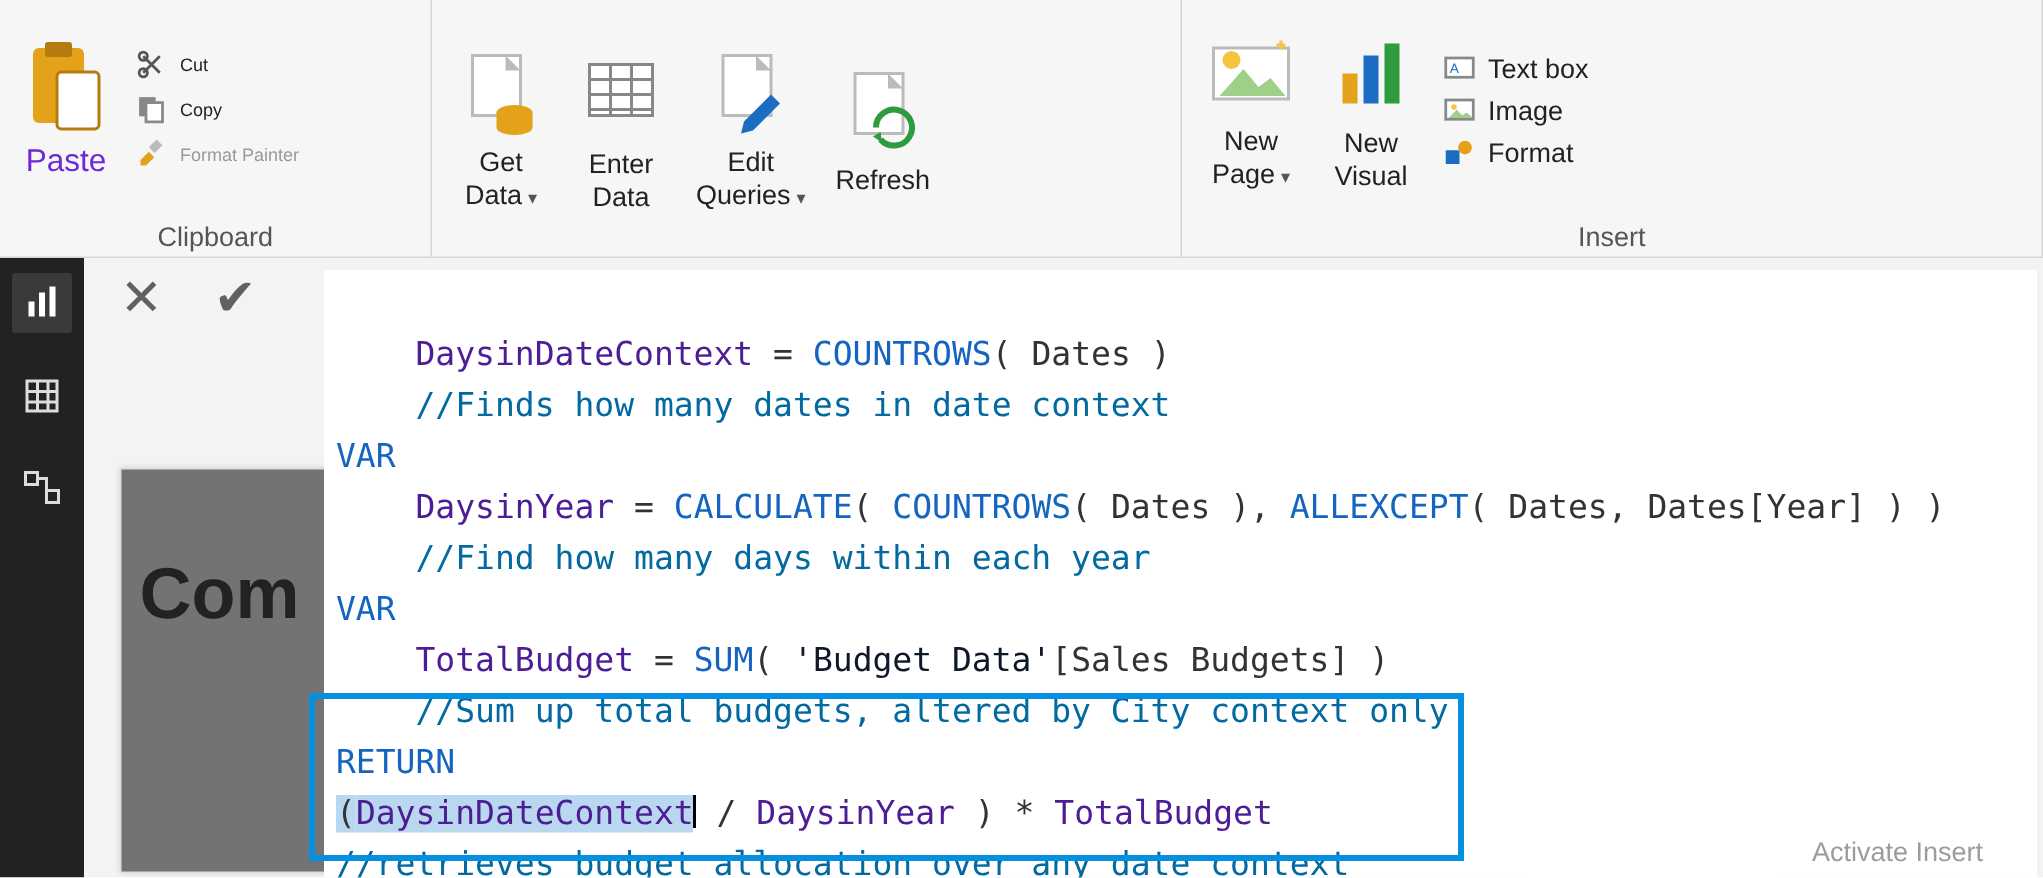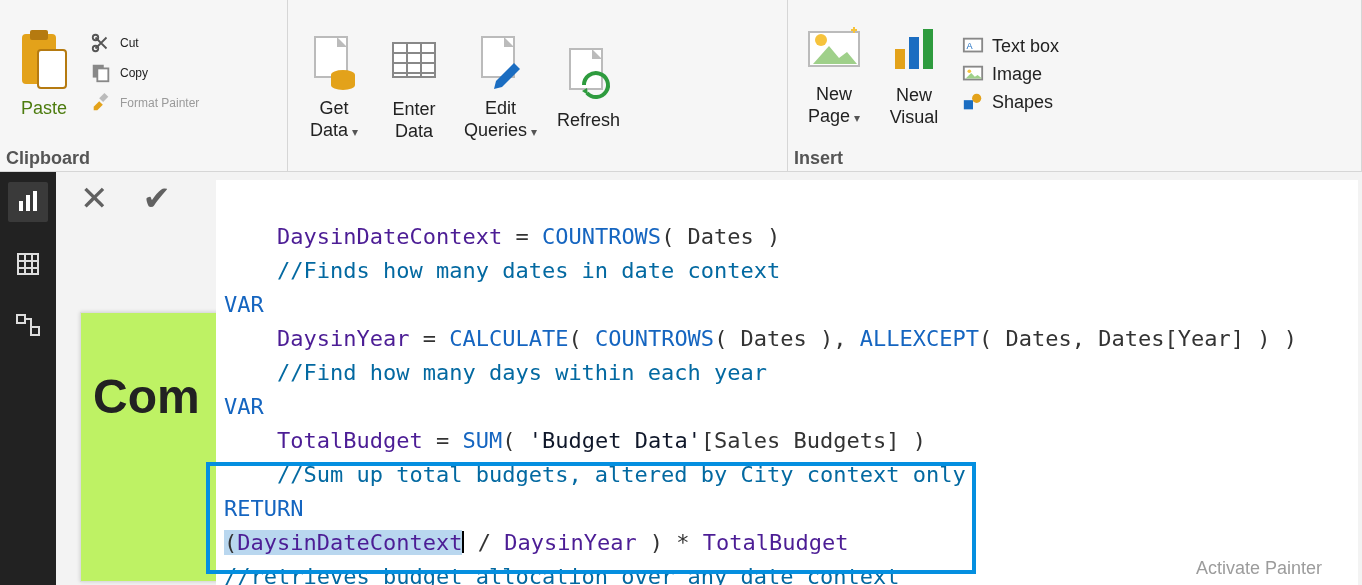--- a/index.html
+++ b/index.html
@@ -3,26 +3,26 @@
 <meta charset="utf-8">
 <style>
   * { box-sizing: border-box; margin: 0; padding: 0; }
   html, body { width: 1362px; height: 585px; overflow: hidden; font-family: "Segoe UI", Arial, sans-serif; background: #fff; }
   body { position: relative; }
 
   
   .ribbon { display: flex; height: 172px; border-bottom: 1px solid #d6d6d6; background: #f6f6f6; }
   .group { display: flex; flex-direction: column; border-right: 1px solid #d6d6d6; padding: 4px 6px 2px 6px; }
   .group-body { flex: 1; display: flex; align-items: center; }
-  .group-label { font-size: 18px; color: #555; padding-top: 6px; font-weight: bold; }
+  .group-label { text-align: center; font-size: 18px; color: #555; padding-top: 6px; }
 
   
   .paste-btn { display: flex; flex-direction: column; align-items: center; justify-content: center; width: 76px; cursor: pointer; }
   .paste-btn .icon { width: 52px; height: 64px; }
-  .paste-btn .lbl { font-size: 18px; color: #4d7c0f; margin-top: 6px; text-align: center; }
+  .paste-btn .lbl { font-size: 21px; color: #6d28d9; margin-top: 6px; text-align: center; }
   .clip-side { display: flex; flex-direction: column; gap: 8px; padding: 6px 8px; }
   .clip-side .row { display: flex; align-items: center; gap: 8px; cursor: pointer; color: #222; font-size: 12px; }
   .clip-side .row .ic { width: 22px; height: 22px; }
 
   
   .bigbtn { display: flex; flex-direction: column; align-items: center; justify-content: flex-start; padding: 2px 10px 0 10px; cursor: pointer; }
   .bigbtn .ic { width: 60px; height: 60px; display: flex; align-items: center; justify-content: center; }
   .bigbtn .lbl { font-size: 18px; color: #222; line-height: 22px; text-align: center; margin-top: 4px; white-space: pre; }
   .bigbtn .caret::after { content: "▾"; font-size: 12px; margin-left: 4px; color: #555; }
 
@@ -34,21 +34,21 @@
   
   .workspace { display: flex; height: calc(585px - 172px); }
   .vnav { width: 56px; background: #222; display: flex; flex-direction: column; align-items: center; padding-top: 10px; gap: 22px; }
   .vnav .vbtn { width: 40px; height: 40px; display: flex; align-items: center; justify-content: center; cursor: pointer; border-radius: 2px; }
   .vnav .vbtn.active { background:#3a3a3a; }
 
   .canvas { flex: 1; position: relative; background: #f3f3f3; }
   .xcheck { position: absolute; left: 24px; top: 6px; display:flex; gap: 34px; font-size: 34px; color:#616161; }
   .xcheck span { cursor:pointer; }
 
-  .page { position: absolute; left: 24px; top: 140px; width: 150px; height: 270px; background: #bef264; box-shadow: 0 0 4px rgba(0,0,0,0.15); border: 1px solid #ddd; padding-top: 56px; padding-left: 12px; font-weight: 800; font-size: 48px; color:#222; font-family: Arial, sans-serif; }
+  .page { position: absolute; left: 24px; top: 140px; width: 150px; height: 270px; background: #737373; box-shadow: 0 0 4px rgba(0,0,0,0.15); border: 1px solid #ddd; padding-top: 56px; padding-left: 12px; font-weight: 800; font-size: 48px; color:#222; font-family: Arial, sans-serif; }
 
   .formula { position: absolute; left: 160px; top: 8px; right: 4px; background: #fff; padding: 6px 8px 10px 8px; font-family: Consolas, monospace; font-size: 22px; line-height: 34px; color:#333; white-space: pre; }
   .k-blue { color: #1565c0; }
   .k-fn  { color: #1565c0; }
   .k-cmt { color: #0369a1; }
   .k-id  { color: #4c1d95; }
   .k-col { color: #0f172a; }
   .sel { background: #b9d7ef; }
   .cursor { border-left: 2px solid #000; display:inline-block; height:22px; vertical-align:-3px; }
 
@@ -192,21 +192,21 @@
               <circle cx="8" cy="9" r="2" fill="#f6c33c"></circle>
               <path d="M4 17l6-6 4 4 3-2 5 4H4z" fill="#9fd08a"></path>
             </svg>
           <span>Image</span>
         </div>
         <div class="row">
           <svg class="ic" viewBox="0 0 24 24">
               <rect x="2" y="10" width="10" height="10" fill="#1b6dc1"></rect>
               <circle cx="16" cy="8" r="5" fill="#e3a21a"></circle>
             </svg>
-          <span><span>Shapes</span><span class="caret"></span></span>
+          <span><span>Format</span><span class="caret"></span></span>
         </div>
       </div>
     </div>
     <div class="group-label">Insert</div>
   </div>
 </div>
 
 <div class="workspace">
   <div class="vnav">
     <div class="vbtn active">
@@ -250,15 +250,15 @@
 <span class="k-blue">VAR</span>
 <span>    </span><span class="k-id">TotalBudget</span><span> = </span><span class="k-fn">SUM</span><span>( </span><span class="k-col">'Budget Data'</span><span>[Sales Budgets] )</span>
 <span>    </span><span class="k-cmt">//Sum up total budgets, altered by City context only</span>
 <span class="k-blue">RETURN</span>
 <span class="sel">(</span><span class="sel k-id">DaysinDateContext</span><span class="cursor"></span><span> / </span><span class="k-id">DaysinYear</span><span> ) * </span><span class="k-id">TotalBudget</span>
 <span class="k-cmt">//retrieves budget allocation over any date context</span>
     </div>
 
     <div class="hlbox" style="left:150px; top:290px; width:770px; height:112px;"></div>
 
-    <div class="watermark">Activate Painter</div>
+    <div class="watermark">Activate Insert</div>
   </div>
 </div>
 
 </body></html>

